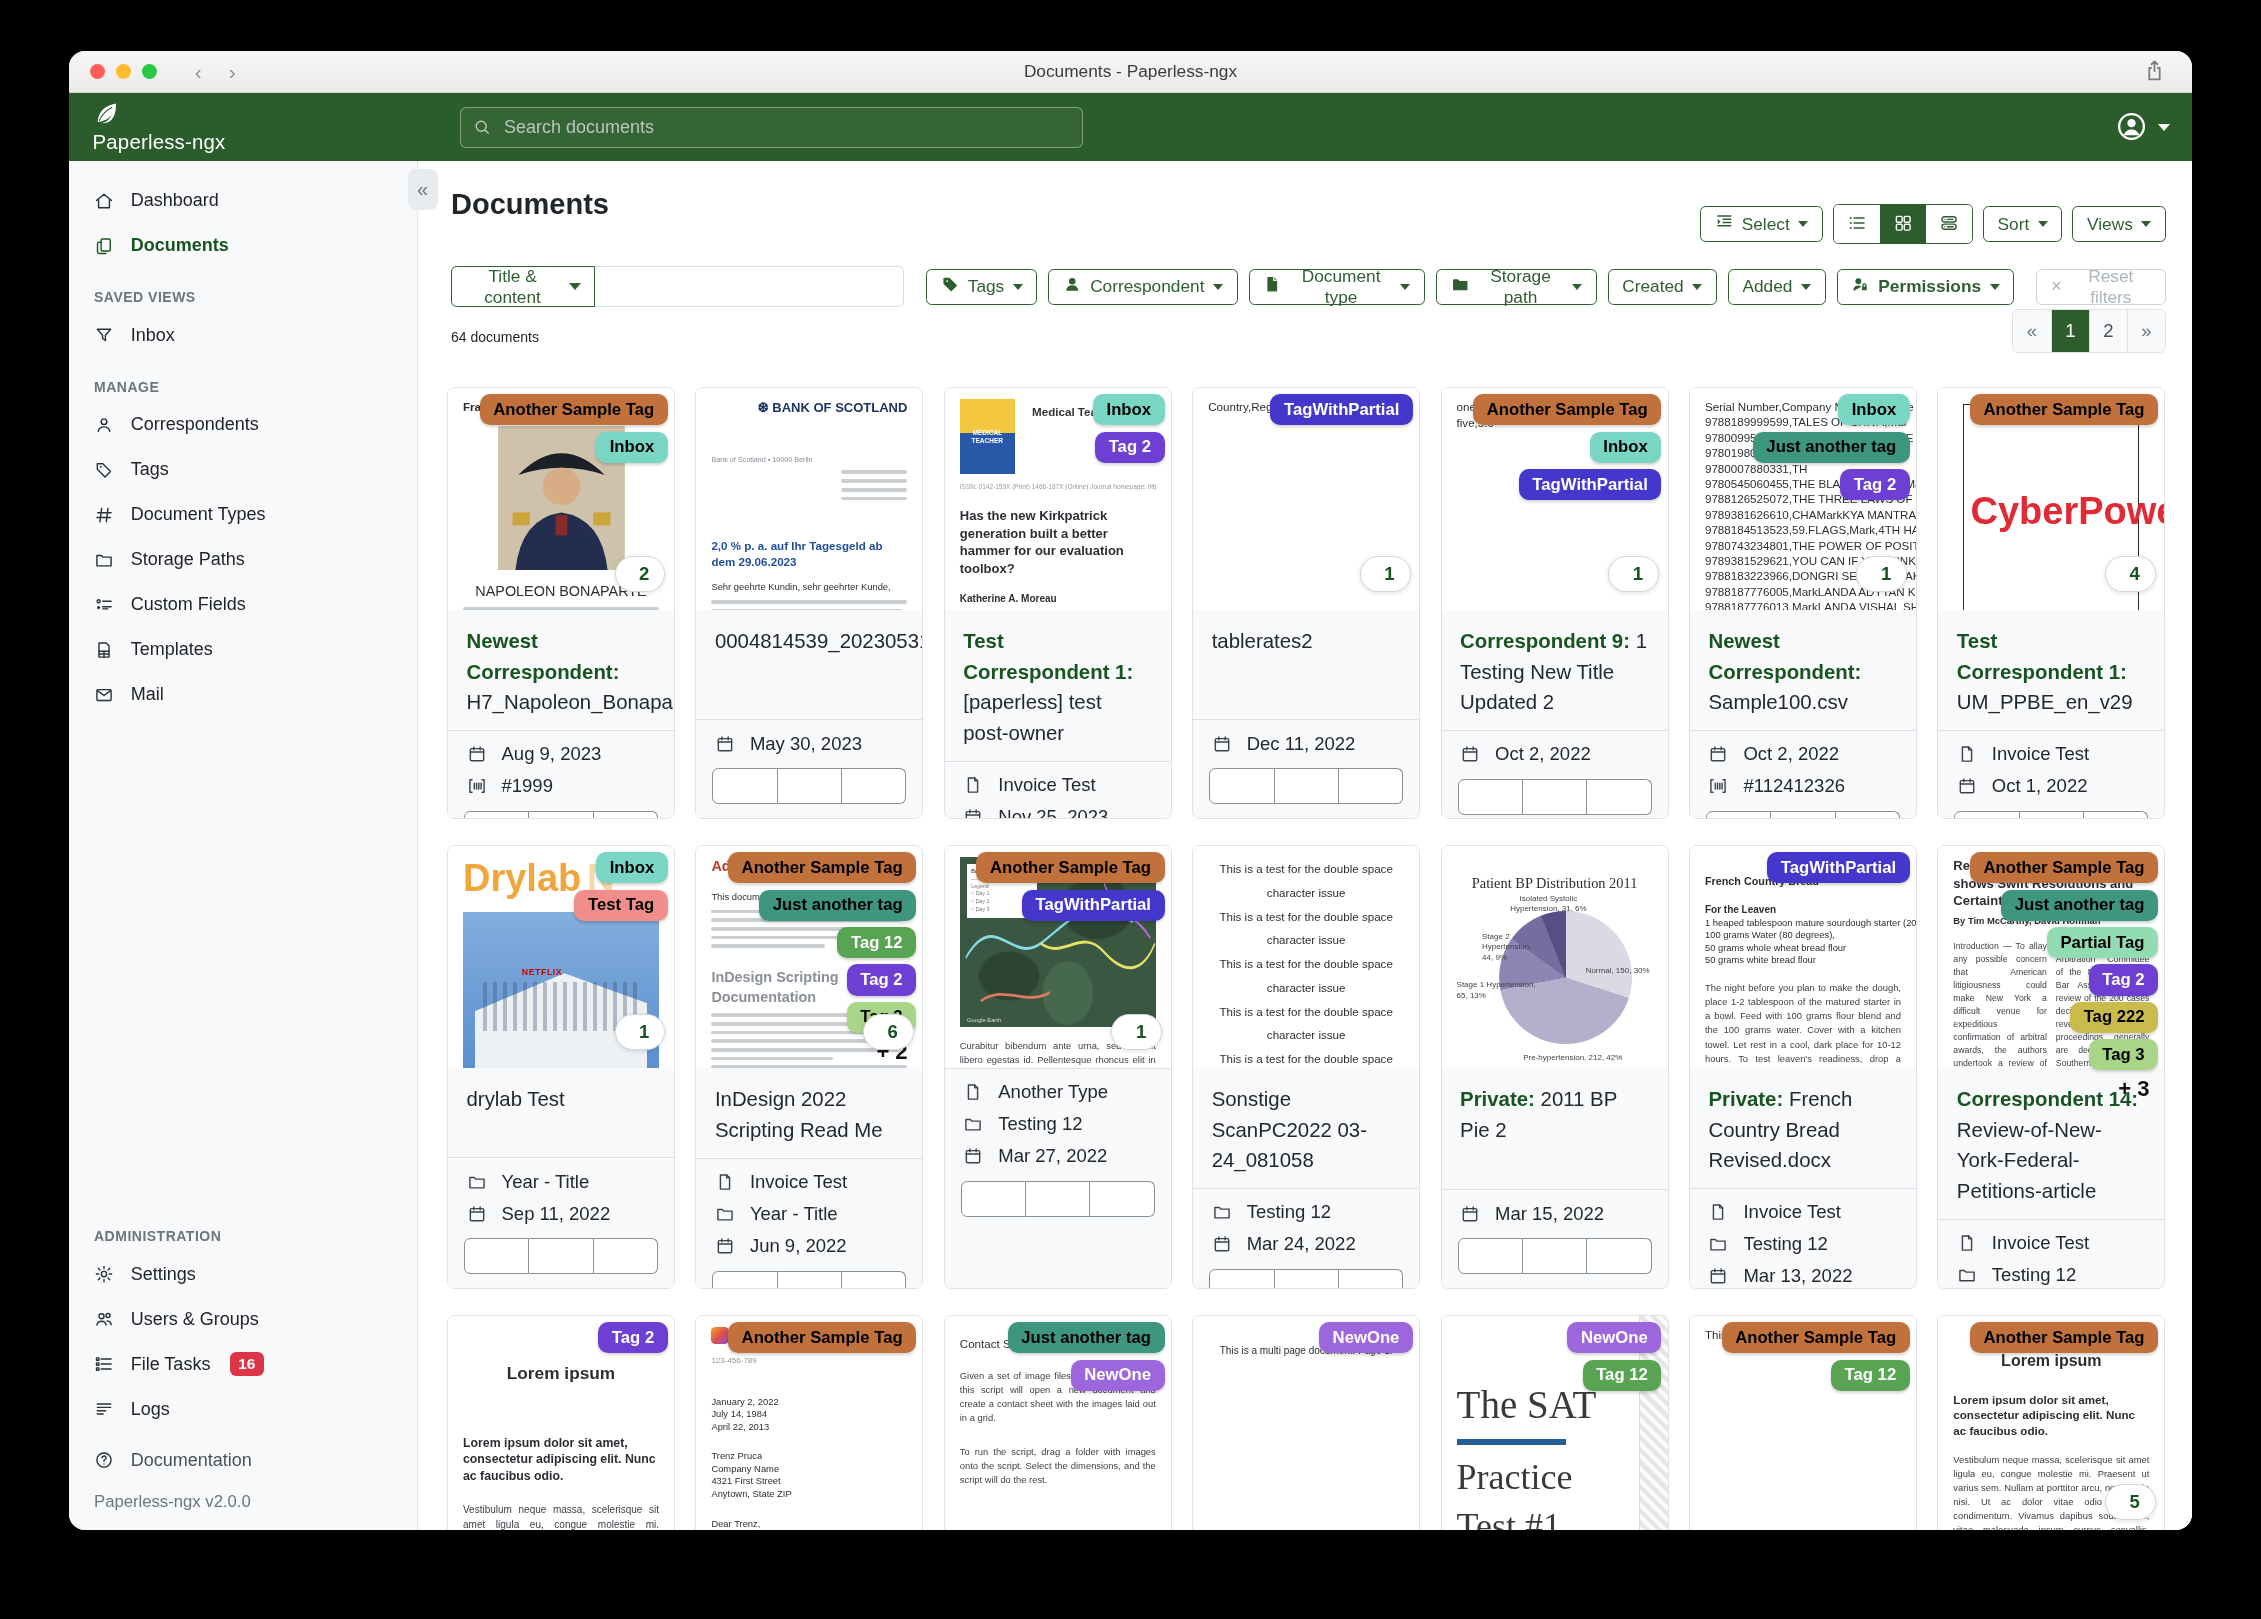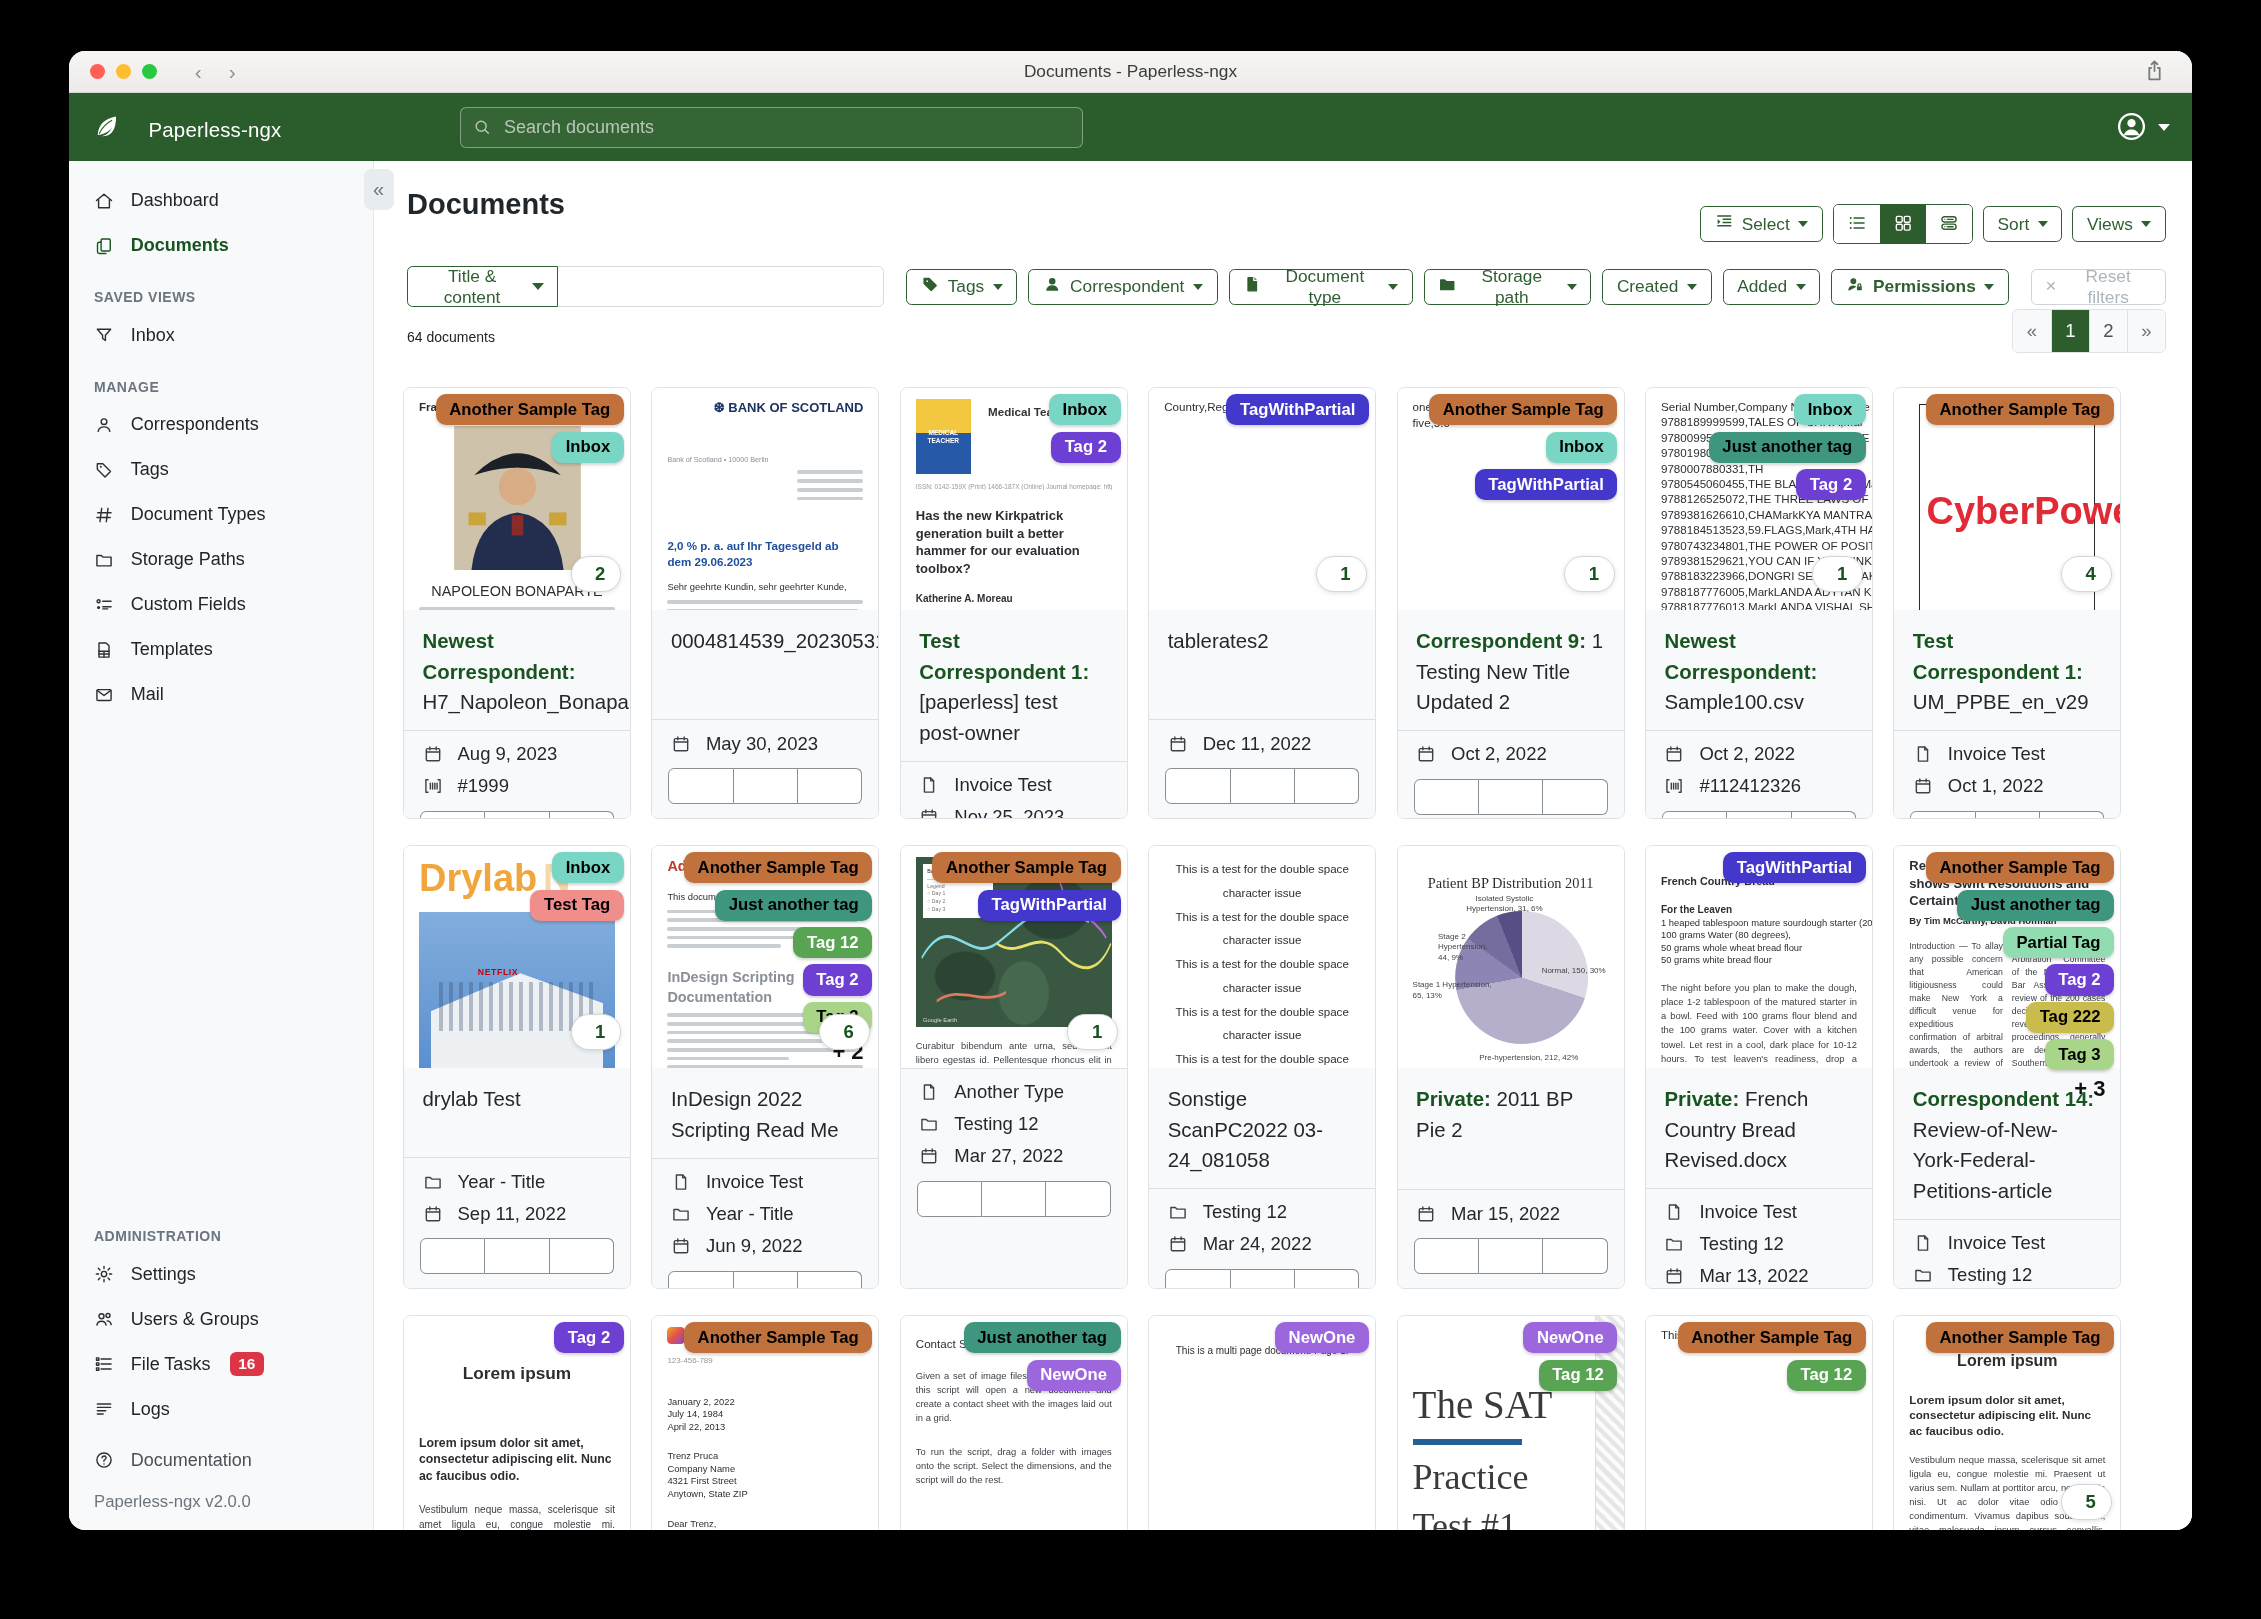--- a/index.html
+++ b/index.html
@@ -11,35 +11,35 @@
   #titlebar{height:41px;background:linear-gradient(#f7f6f5,#ecebea);border-bottom:0.6px solid #d6d5d4;
     display:flex;align-items:center;position:relative;flex:0 0 auto;}
   .tl{width:15.4px;height:15.4px;border-radius:50%;margin-right:10.5px;}
   .tl.red{background:#ff5f57;margin-left:21px}.tl.yellow{background:#febc2e}.tl.green{background:#28c840}
   .navchev{color:#8e8e8e;font-size:21px;margin-left:27px;line-height:1;font-weight:400}
   #wintitle{position:absolute;left:0;right:0;text-align:center;font-size:17.3px;color:#3c3c3c;}
   #shareicon{position:absolute;right:25px;top:7.4px;width:25px;height:25px;color:#7a7a7a}
   #shareicon svg{width:25px;height:25px}
   
   #navbar{height:68px;background:#2b5c2b;display:flex;align-items:center;position:relative;flex:0 0 auto;}
-  #brand{display:flex;align-items:flex-end;gap:29px;margin-left:23.5px;}
+  #brand{display:flex;align-items:flex-start;gap:2px;margin-left:23.5px;flex-direction:column;}
   #brand svg{width:27px;height:27px}
   #brandname{color:#fff;font-size:20.4px;font-weight:500;letter-spacing:0.2px}
   #searchbox{position:absolute;left:391px;top:14px;width:621px;height:39px;border:1.2px solid rgba(255,255,255,.38);
     border-radius:6.2px;background:rgba(255,255,255,.05);display:flex;align-items:center;}
   #searchbox svg{width:20px;height:20px;color:#b9c6b9;margin:0 10px 0 11px;flex:0 0 auto}
   #searchinput{background:transparent;border:none;outline:none;color:#dfe7df;font-size:18px;width:100%;
     font-family:"Liberation Sans",sans-serif;}
   #searchinput::placeholder{color:#b9c6b9}
   #userarea{position:absolute;right:22px;top:17.3px;display:flex;align-items:center;gap:10px;color:#fff}
   #userarea svg{width:33px;height:33px}
   .caret{width:0;height:0;border-left:6.2px solid transparent;border-right:6.2px solid transparent;border-top:7.4px solid currentColor;display:inline-block;}
   
   #main{flex:1;display:flex;min-height:0;}
-  #sidebar{width:305px;flex:0 0 auto;background:#f8f9fa;border-right:1.2px solid #e4e7ea;display:flex;flex-direction:column;padding-top:17.3px;box-sizing:border-box;}
+  #sidebar{width:349px;flex:0 0 auto;background:#f8f9fa;border-right:1.2px solid #e4e7ea;display:flex;flex-direction:column;padding-top:17.3px;box-sizing:border-box;}
   .sitem{display:flex;align-items:center;gap:16.7px;height:45px;padding-left:25px;color:#212529;font-size:18px;cursor:pointer;}
   .sitem .sicon{width:20px;height:20px;display:flex;align-items:center;justify-content:center;color:#2b3035}
   .sitem .sicon svg{width:20px;height:20px}
   .sitem.active{color:#17541f;font-weight:700}
   .sitem.active .sicon{color:#17541f}
   .sitem.dim{color:#495057}
   .sheading{font-size:14px;font-weight:600;color:#6c757d;letter-spacing:0.5px;padding-left:25px;margin:21px 0 7.4px;}
   .sbadge{background:#dc3545;color:#fff;font-size:15.4px;font-weight:700;border-radius:6.2px;padding:3.1px 8.6px;margin-left:2.5px}
   #sbspacer{flex:1}
   #sbversion{font-size:16.7px;color:#6c757d;padding-left:25px;margin:8.6px 0 18.5px}

